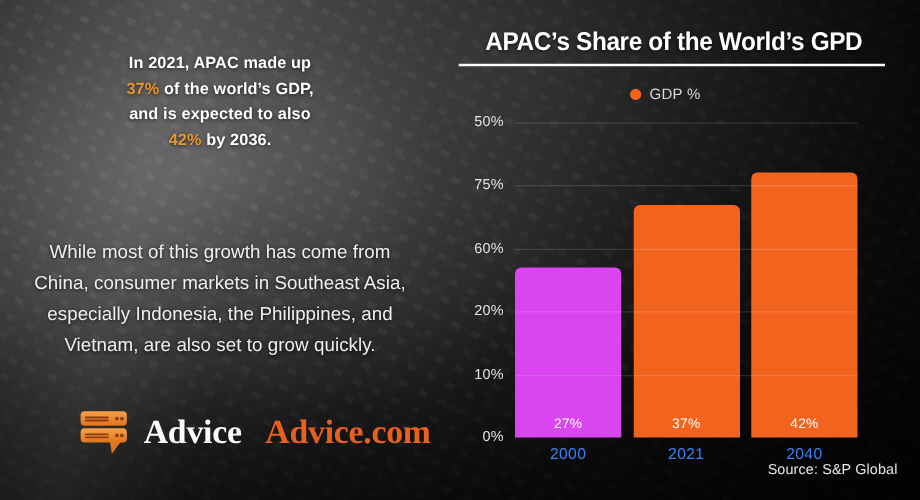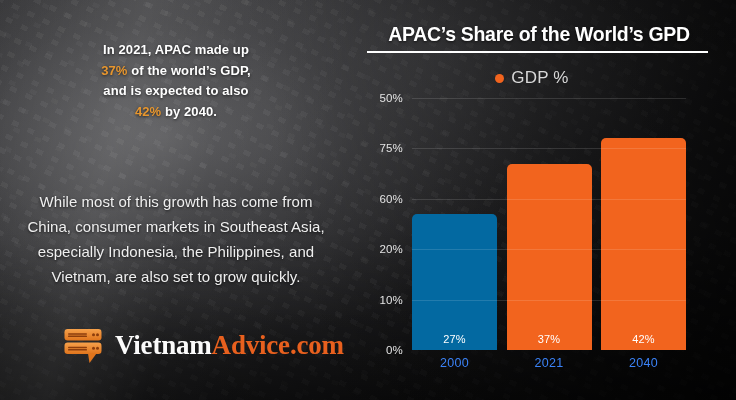--- a/index.html
+++ b/index.html
@@ -122,21 +122,21 @@
   .logo-icon { width: 44px; height: 40px; display: block; }
   .logo-text {
     font-family: "Liberation Serif", serif;
     font-size: 27px;
     font-weight: bold;
     letter-spacing: -0.2px;
     white-space: nowrap;
     line-height: 1;
   }
   .logo-hosting { color: #fbfbfb; }
-  .logo-advice  { color: #e8601e; }
+  .logo-advice  { color: #e8601e; margin-left: 19px; }
 
   
   .chart-panel {
     position: absolute;
     left: 352px;
     top: 0;
     width: 384px;
     height: 400px;
   }
   .chart-title {
@@ -170,21 +170,21 @@
     justify-content: center;
     align-items: center;
     gap: 7px;
   }
   .legend-dot {
     width: 9px; height: 9px; border-radius: 50%;
     background: #f2641e;
     display: inline-block;
   }
   .legend-label {
-    font-size: 17px;
+    font-size: 12px;
     color: #d8d8d8;
     letter-spacing: 0.2px;
   }
 
   .plot {
     position: absolute;
     left: 60px;   
     top: 98px;
     width: 274px;
     height: 252px;  
@@ -263,21 +263,21 @@
   <div class="bg-dots two"></div>
   <div class="bg-sheen"></div>
   <div class="bg-vig"></div>
 
   <div class="left-panel">
 
     <div class="headline">
       <span>In 2021, APAC made up</span><br>
       <span class="hl-accent">37%</span><span> of the world’s GDP,</span><br>
       <span>and is expected to also</span><br>
-      <span class="hl-accent">42%</span><span> by 2040.</span>
+      <span class="hl-accent">42%</span><span> by 2036.</span>
     </div>
 
     <div class="body-copy">While most of this growth has come from China, consumer markets in Southeast Asia, especially Indonesia, the Philippines, and Vietnam, are also set to grow quickly.</div>
 
     <div class="logo">
       <span class="logo-icon">
         <svg viewBox="0 0 44 40" width="44" height="40" aria-hidden="true">
           <defs>
             <linearGradient id="og" x1="0" y1="0" x2="0" y2="1">
               <stop offset="0%" stop-color="#f6a14b"></stop>
@@ -298,38 +298,38 @@
             <rect x="6" y="24.1" width="19" height="1.5" rx="0.7"></rect>
           </g>
           <g fill="#8c3d0c">
             <circle cx="31.5" cy="9.8" r="1.5"></circle>
             <circle cx="35.5" cy="9.8" r="1.5"></circle>
             <circle cx="31.5" cy="23.3" r="1.5"></circle>
             <circle cx="35.5" cy="23.3" r="1.5"></circle>
           </g>
         </svg>
       </span>
-      <span class="logo-text"><span class="logo-hosting">Vietnam</span><span class="logo-advice">Advice.com</span></span>
+      <span class="logo-text"><span class="logo-hosting">Advice</span><span class="logo-advice">Advice.com</span></span>
     </div>
   </div>
 
   <div class="chart-panel">
 
     <div class="chart-title">APAC’s Share of the World’s GPD</div>
     <div class="chart-title-rule"></div>
 
     <div class="legend">
       <span class="legend-dot"></span>
       <span class="legend-label">GDP %</span>
     </div>
 
     <div class="plot" id="plot">
       <div class="bars" id="bars">
           <div class="bar-slot" style="left: 0px; width: 85px;">
-            <div class="bar" style="height: 136.08px; background: #0369a1;">
+            <div class="bar" style="height: 136.08px; background: #d946ef;">
               <div class="bar-value">27%</div>
             </div>
             <div class="xtick">2000</div>
           </div>
           <div class="bar-slot" style="left: 94.5px; width: 85px;">
             <div class="bar" style="height: 186.48px; background: rgb(242, 100, 30);">
               <div class="bar-value">37%</div>
             </div>
             <div class="xtick">2021</div>
           </div>
@@ -346,14 +346,15 @@
         <div class="gridline" style="top: 151.2px;"></div>
         <div class="ytick" style="top: 151.2px;">20%</div>
         <div class="gridline" style="top: 100.8px;"></div>
         <div class="ytick" style="top: 100.8px;">60%</div>
         <div class="gridline" style="top: 50.4px;"></div>
         <div class="ytick" style="top: 50.4px;">75%</div>
         <div class="gridline" style="top: 0px;"></div>
         <div class="ytick" style="top: 0px;">50%</div>
       </div>
 
+    <div class="source">Source: S&amp;P Global</div>
   </div>
 </div>
 
 </body></html>

